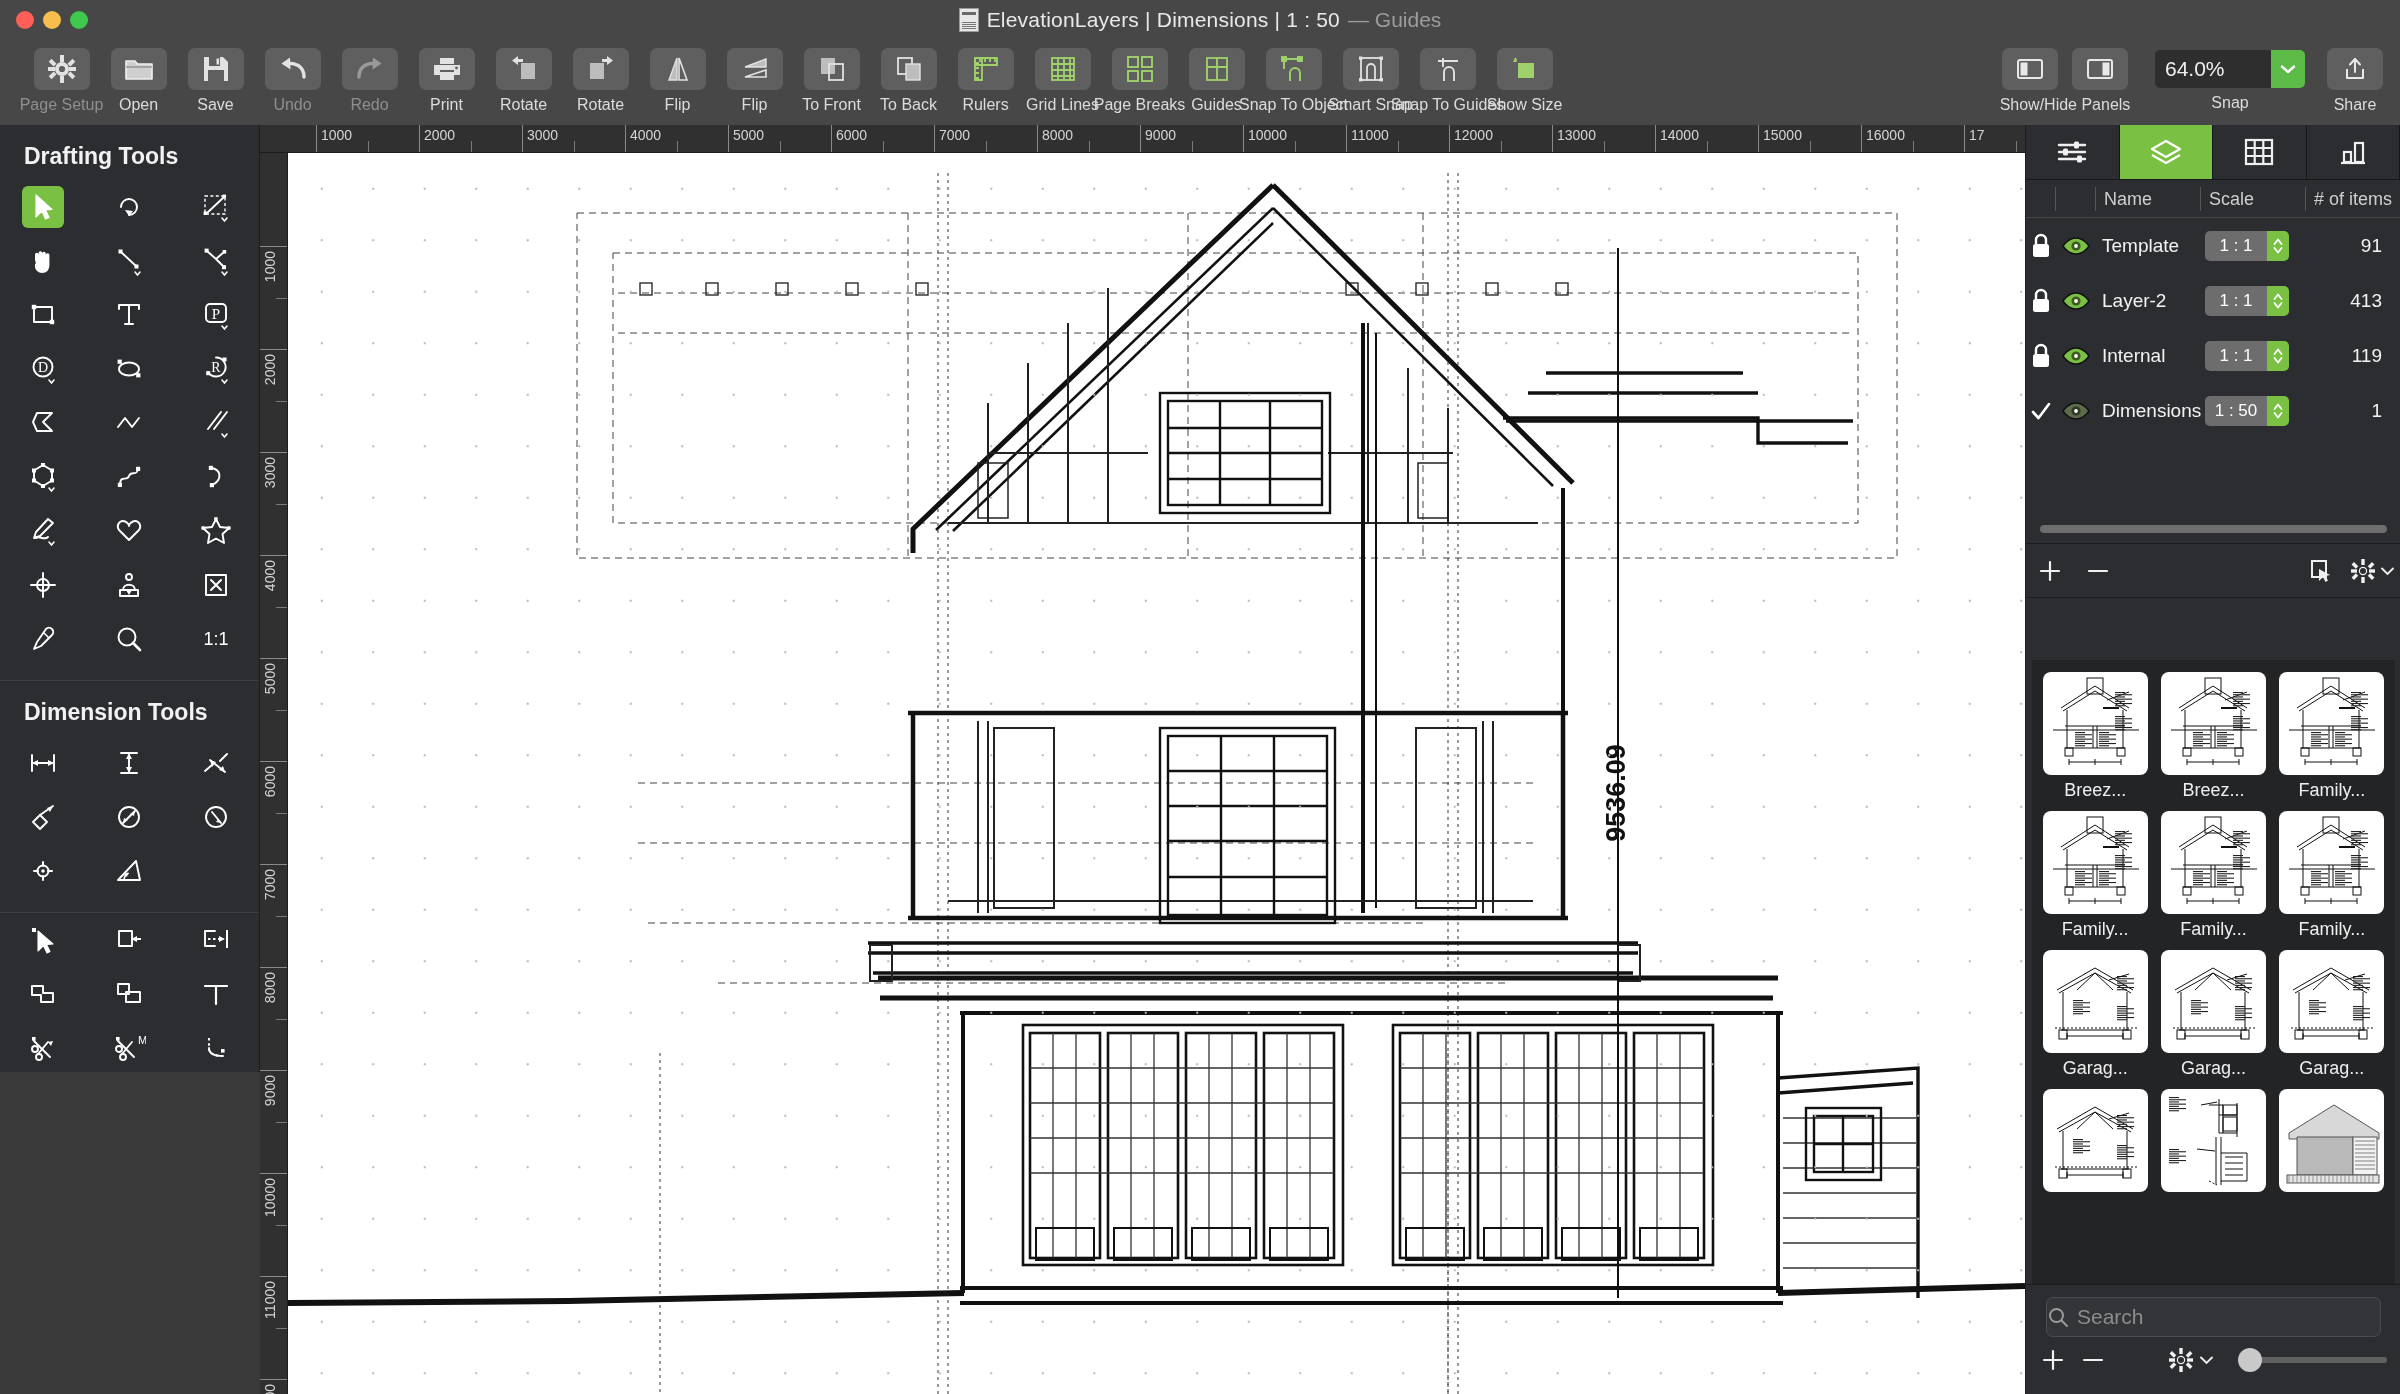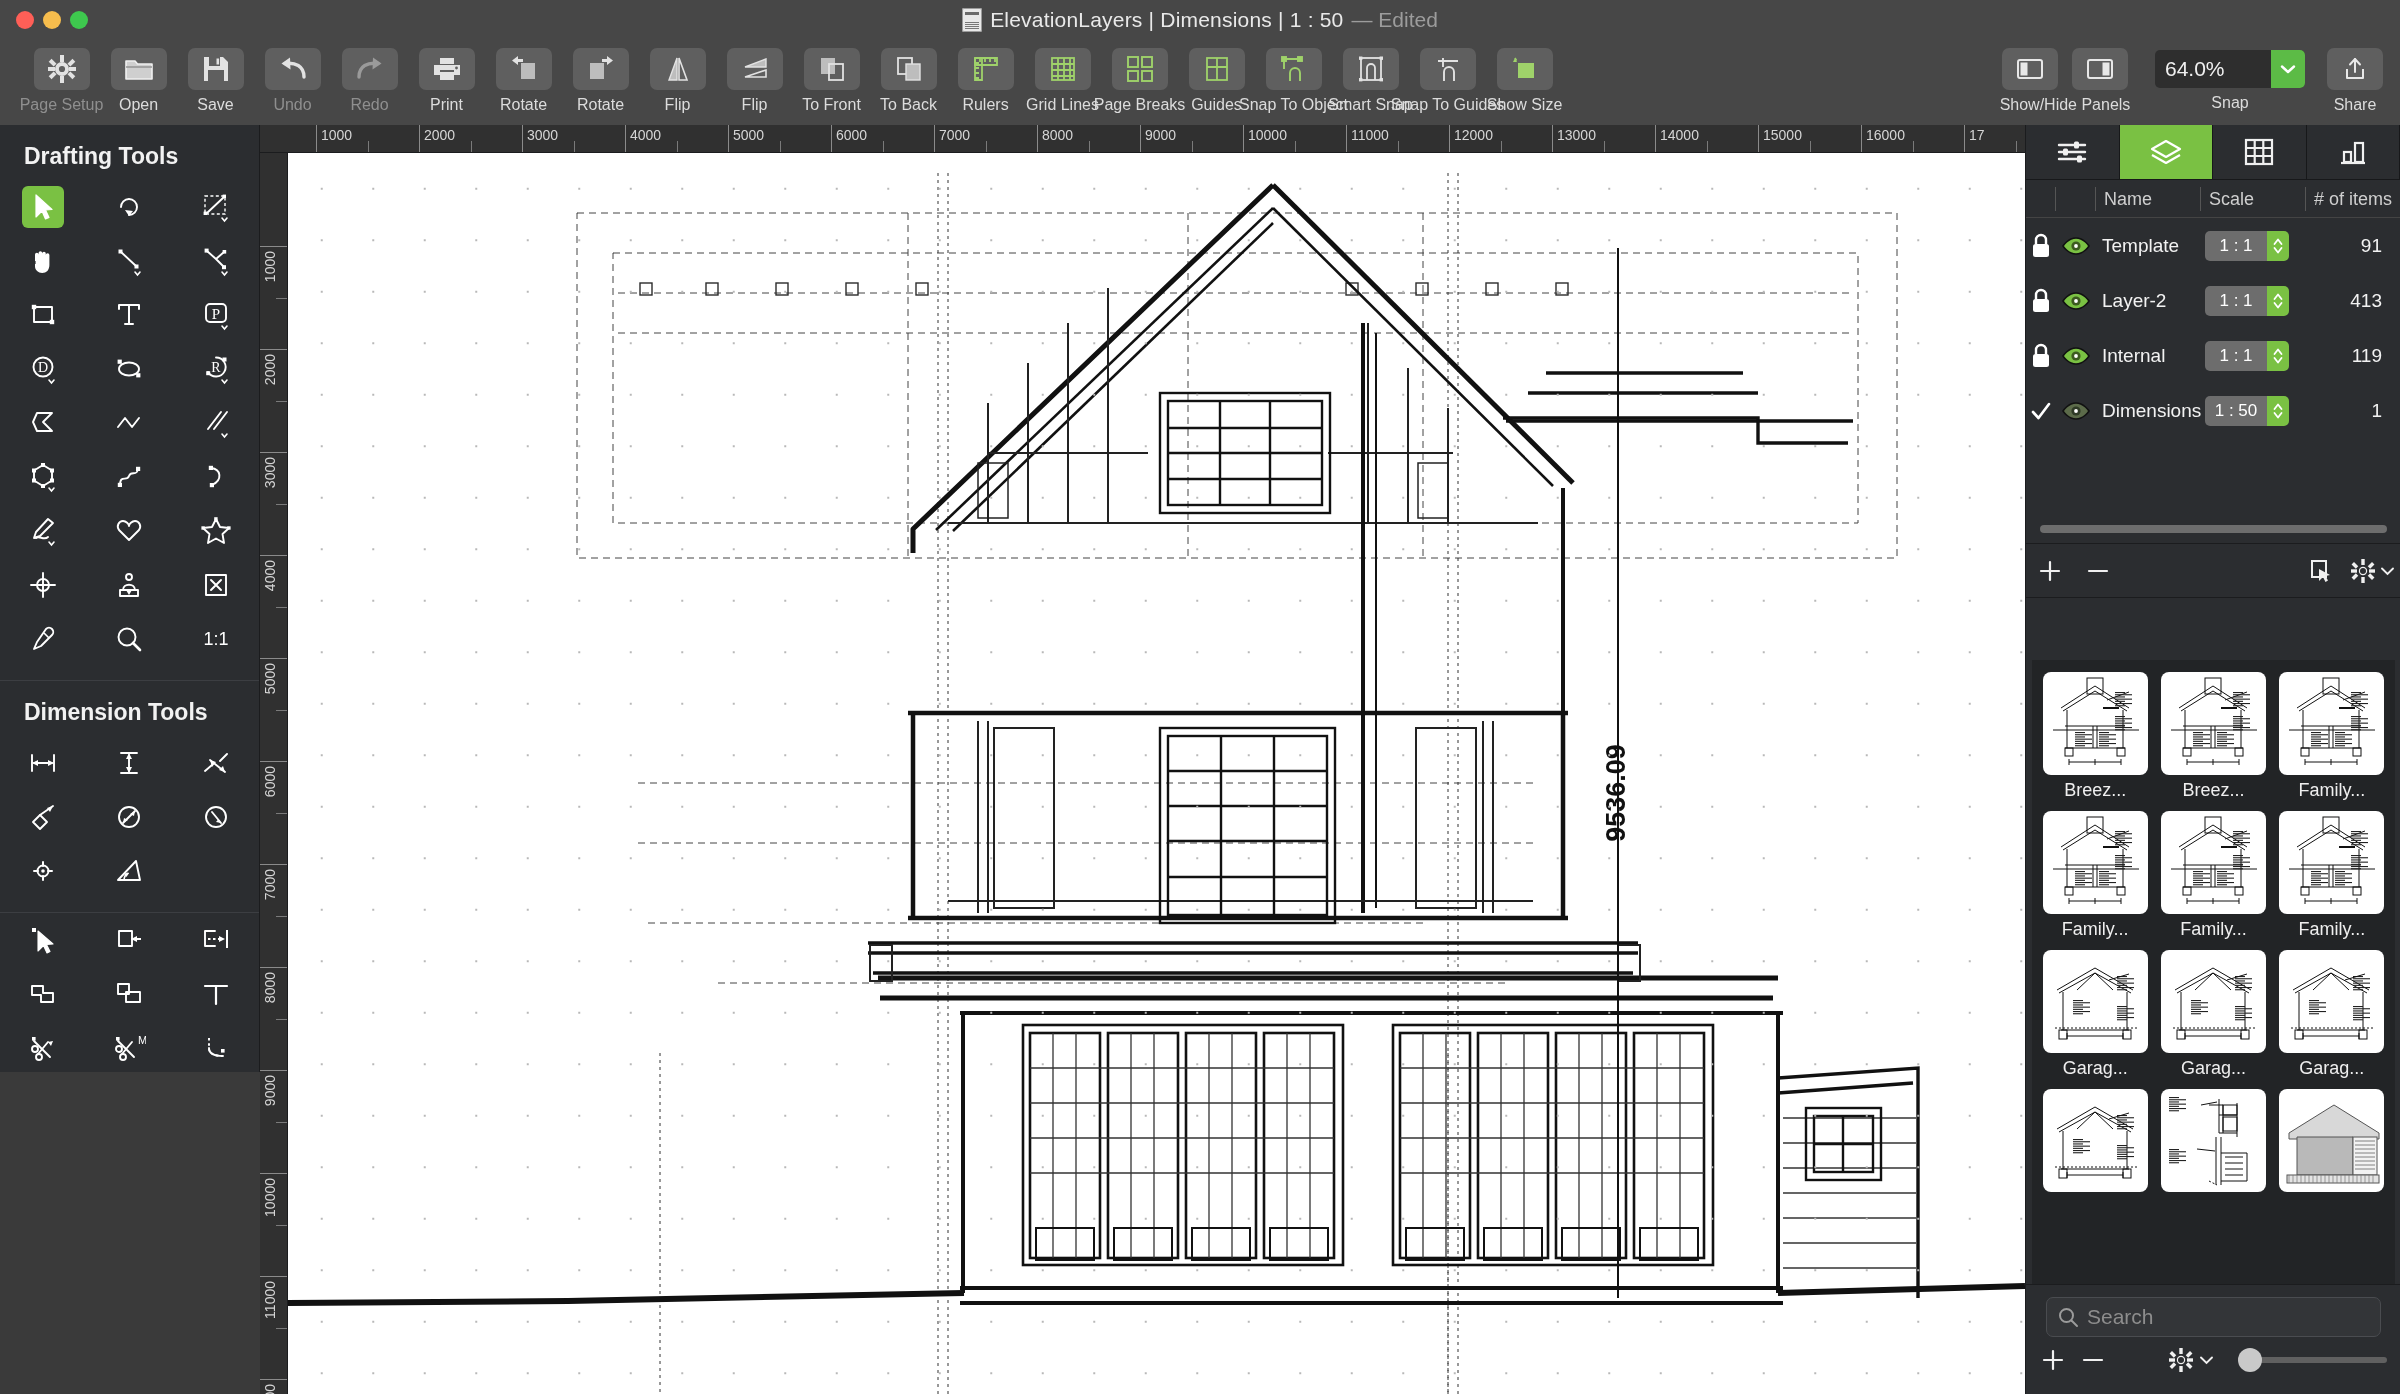--- a/index.html
+++ b/index.html
@@ -107,41 +107,41 @@
   #lib-grid{position:absolute;top:535px;left:6px;width:363px;height:705px;overflow:hidden;
      background:#222426;display:grid;grid-template-columns:repeat(3,1fr);
      gap:0px 0px; align-content:start; padding:8px 4px;}
   .lib-cell{display:flex;flex-direction:column;align-items:center;padding:4px 0 6px 0;}
   .lib-thumb{width:105px;height:103px;background:#fff;border-radius:8px;overflow:hidden;
      display:flex;align-items:center;justify-content:center;}
   .lib-cap{font-size:18px;color:#efefef;margin-top:5px;}
   #lib-bottom{position:absolute;bottom:0;left:0;width:375px;height:110px;background:#2b2d30;
      border-top:1px solid #1b1c1e;}
   #searchbar{margin:12px auto 0 auto;width:335px;height:40px;background:#333538;
-     border:1px solid #4a4c50;border-radius:7px;display:flex;align-items:center;padding:0 10px;gap:8px;}
+     border:1px solid #4a4c50;border-radius:7px;display:flex;align-items:center;padding:0 0;gap:8px;}
   #searchbar .ph{color:#8d8d8d;font-size:21px;}
   #lib-footer{display:flex;align-items:center;height:46px;padding:0 14px;gap:14px;}
   .slider{flex:0 0 145px;height:6px;background:#606060;border-radius:3px;position:relative;margin-left:14px;}
   .slider .knob{position:absolute;left:-4px;top:-9px;width:24px;height:24px;border-radius:50%;background:#c9c9c9;}
   .scroll-thumb{position:absolute;left:0;top:0;height:8px;background:#6d6d6d;border-radius:4px;}
   svg { display:block; }
 </style>
 </head>
 <body>
 
 <div id="titlebar">
   <div class="traffic">
     <div class="tl red"></div>
     <div class="tl yellow"></div>
     <div class="tl green"></div>
   </div>
   <div id="title-wrap">
     <div id="doc-icon"></div>
     <span id="doc-title">ElevationLayers | Dimensions | 1 : 50</span>
-    <span id="doc-edited">— Edited</span>
+    <span id="doc-edited">— Guides</span>
   </div>
 </div>
 
 <div id="toolbar">
   <div class="tb-group" id="tb-left">
       <div class="tb-item">
         <div class="tb-btn">
           <svg width="30" height="30" viewBox="0 0 30 30">
             <g fill="#e2e2e2">
               <rect x="13" y="1" width="4" height="7"></rect>

